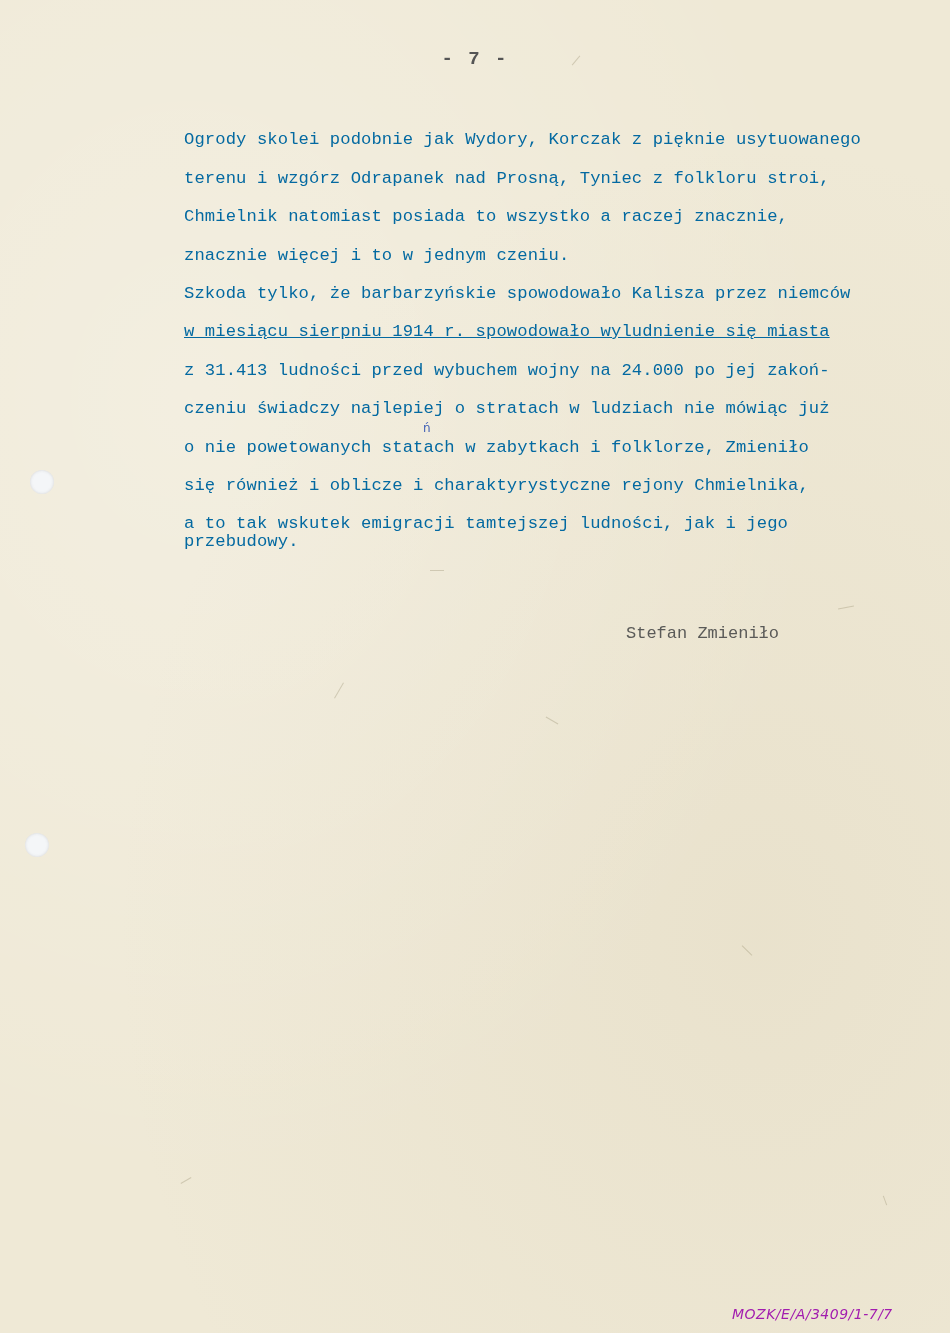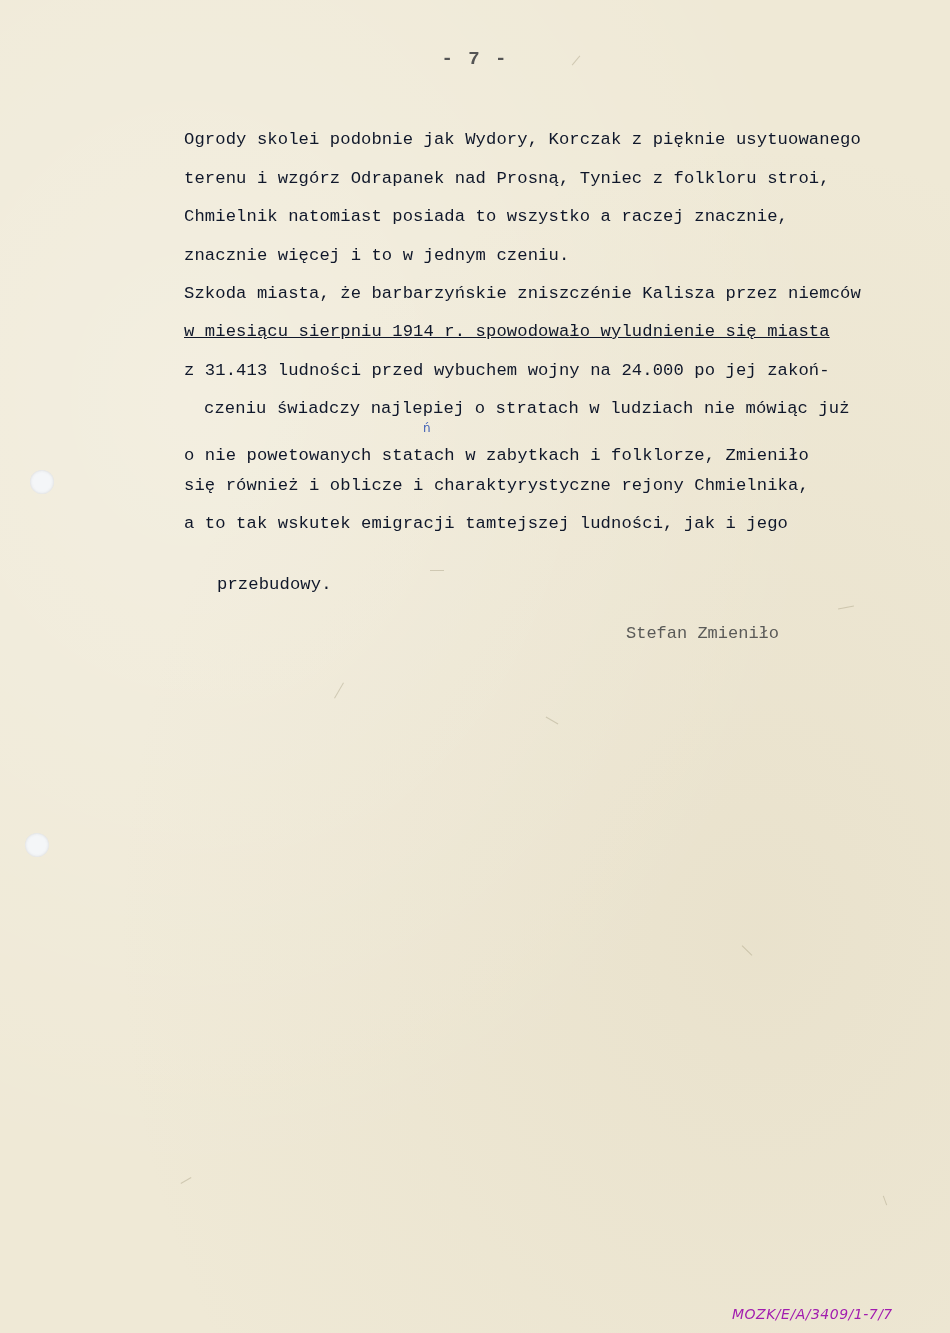--- a/index.html
+++ b/index.html
@@ -34,21 +34,21 @@
       left: 184px;
       top: 130px;
       width: 760px;
     }
     .line {
       position: absolute;
       left: 0;
       white-space: pre;
       font-size: 17.2px;
       letter-spacing: 0.1px;
-      color: #0f172a;
+      color: #0369a1;
     }
     .signature {
       position: absolute;
       left: 626px;
       top: 624px;
       font-size: 17px;
       white-space: pre;
       color: #5a5a58;
     }
     .punch-hole {
@@ -85,28 +85,28 @@
 </head>
 <body>
 
 <div class="page-number">- 7 -</div>
 
 <div class="body-text">
   <div class="line" style="top:0px;">Ogrody skolei podobnie jak Wydory, Korczak z pięknie usytuowanego</div>
   <div class="line" style="top:39px;">terenu i wzgórz Odrapanek nad Prosną, Tyniec z folkloru stroi,</div>
   <div class="line" style="top:77px;text-align:right;">Chmielnik natomiast posiada to wszystko a raczej znacznie,</div>
   <div class="line" style="top:116px;">znacznie więcej i to w jednym czeniu.</div>
-  <div class="line" style="top:154px;">Szkoda miasta, że barbarzyńskie zniszczénie Kalisza przez niemców</div>
+  <div class="line" style="top:154px;">Szkoda tylko, że barbarzyńskie spowodowało Kalisza przez niemców</div>
   <div class="line" style="top:192px;text-decoration:underline;">w miesiącu sierpniu 1914 r. spowodowało wyludnienie się miasta</div>
   <div class="line" style="top:231px;">z 31.413 ludności przed wybuchem wojny na 24.000 po jej zakoń-</div>
-  <div class="line" style="top:269px;margin-left:20px;">czeniu świadczy najlepiej o stratach w ludziach nie mówiąc już</div>
-  <div class="line" style="top:308px;margin-top:8px;">o nie powetowanych statach w zabytkach i folklorze, Zmieniło</div>
+  <div class="line" style="top:269px;">czeniu świadczy najlepiej o stratach w ludziach nie mówiąc już</div>
+  <div class="line" style="top:308px;">o nie powetowanych statach w zabytkach i folklorze, Zmieniło</div>
   <div class="line" style="top:346px;">się również i oblicze i charaktyrystyczne rejony Chmielnika,</div>
   <div class="line" style="top:384px;">a to tak wskutek emigracji tamtejszej ludności, jak i jego</div>
-  <div class="line" style="top:445px;margin-left:33px;">przebudowy.</div>
+  <div class="line" style="top:402px;">przebudowy.</div>
 </div>
 
 <div class="pen-mark" style="left:423px; top:421px;">ń</div>
 
 <div class="signature">Stefan Zmieniło</div>
 
 <div class="punch-hole" style="left:30px; top:470px;"></div>
 <div class="punch-hole" style="left:25px; top:833px;"></div>
 
 <div class="archive-mark">MOZK/E/A/3409/1-7/7</div>

